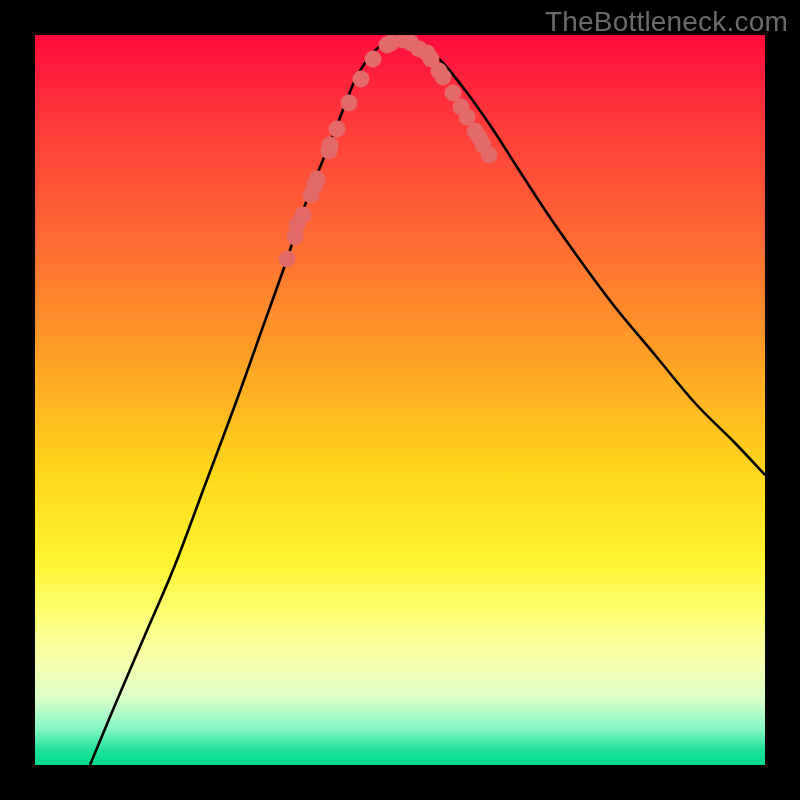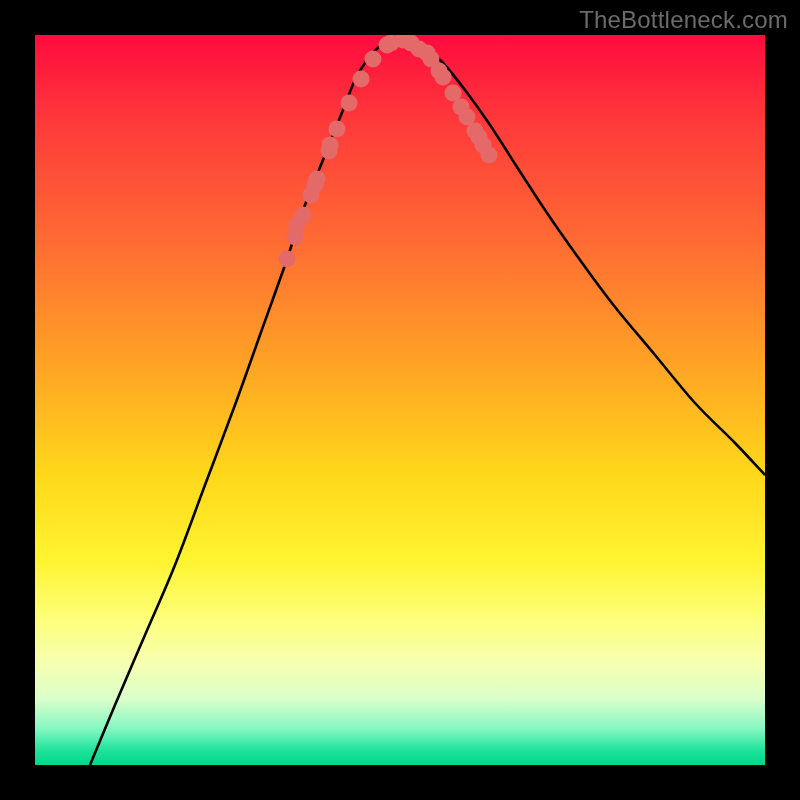--- a/index.html
+++ b/index.html
@@ -48,21 +48,21 @@
     position: absolute;
     inset: 0;
     width: 100%;
     height: 100%;
   }
   .watermark {
     position: absolute;
     top: 6px;
     right: 12px;
     font-family: Arial, Helvetica, sans-serif;
-    font-size: 24px;
+    font-size: 28px;
     color: #6b6b6b;
     letter-spacing: 0.2px;
     user-select: none;
   }
 </style>
 </head>
 <body>
 
 <div class="frame">
   <div class="plot">

